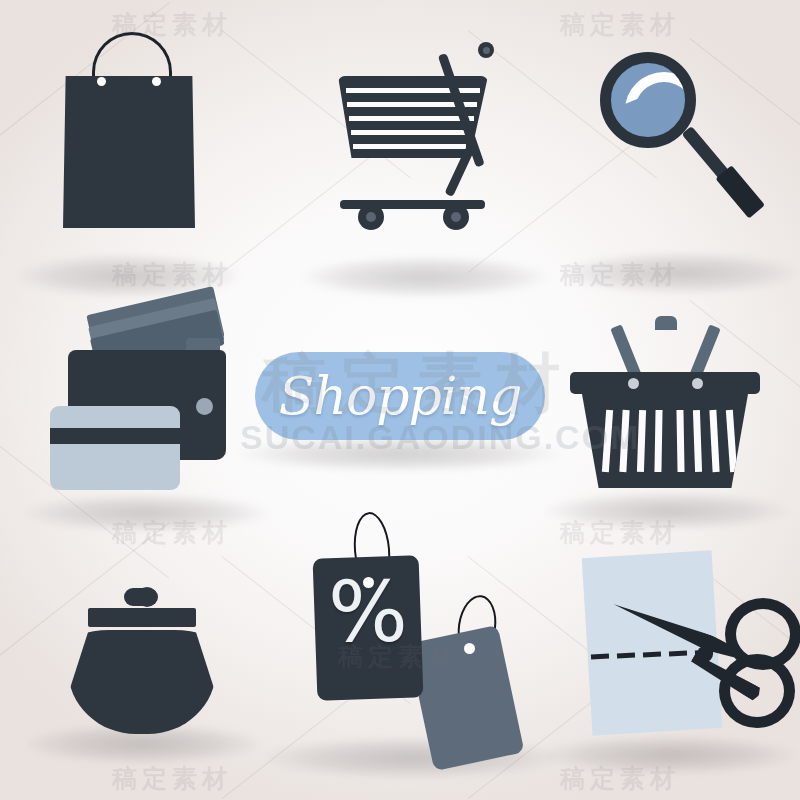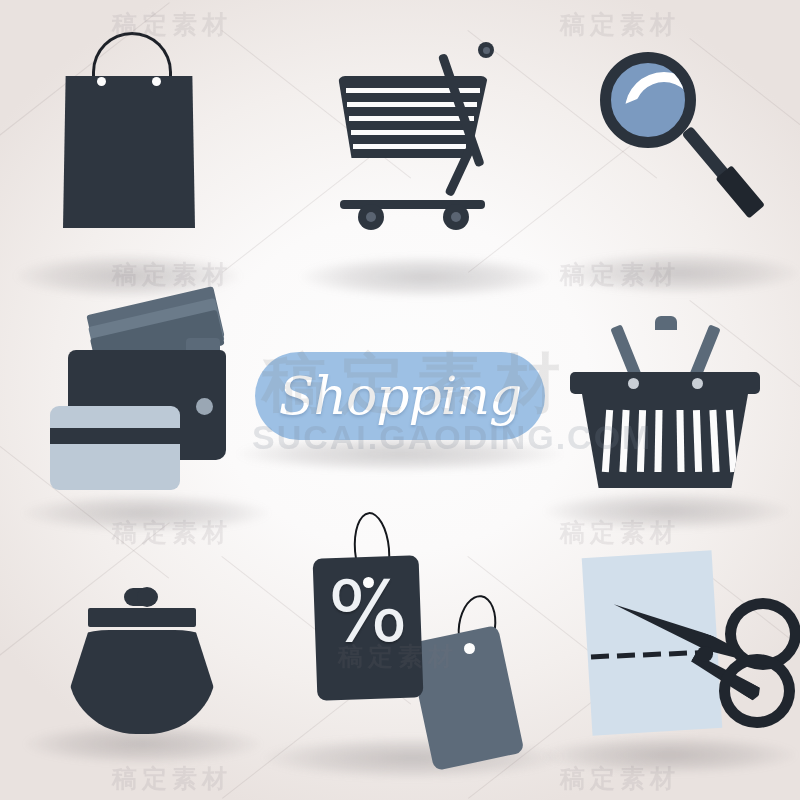--- a/index.html
+++ b/index.html
@@ -228,15 +228,15 @@
   <div class="wm wm-cn" style="left:112px;top:8px;">稿定素材</div>
   <div class="wm wm-cn" style="left:560px;top:8px;">稿定素材</div>
   <div class="wm wm-cn" style="left:112px;top:258px;">稿定素材</div>
   <div class="wm wm-cn" style="left:560px;top:258px;">稿定素材</div>
   <div class="wm wm-cn" style="left:112px;top:516px;">稿定素材</div>
   <div class="wm wm-cn" style="left:338px;top:640px;">稿定素材</div>
   <div class="wm wm-cn" style="left:560px;top:516px;">稿定素材</div>
   <div class="wm wm-cn" style="left:112px;top:762px;">稿定素材</div>
   <div class="wm wm-cn" style="left:560px;top:762px;">稿定素材</div>
   <div class="wm wm-cn" style="left:262px;top:340px;font-size:64px;letter-spacing:14px;color:rgba(130,128,130,.16);">稿定素材</div>
-  <div class="wm wm-url" style="left:252px;top:418px;">SUCAI.GAODING.COM</div>
+  <div class="wm wm-url" style="left:240px;top:418px;">SUCAI.GAODING.COM</div>
 
 </div>
 
 </body></html>

